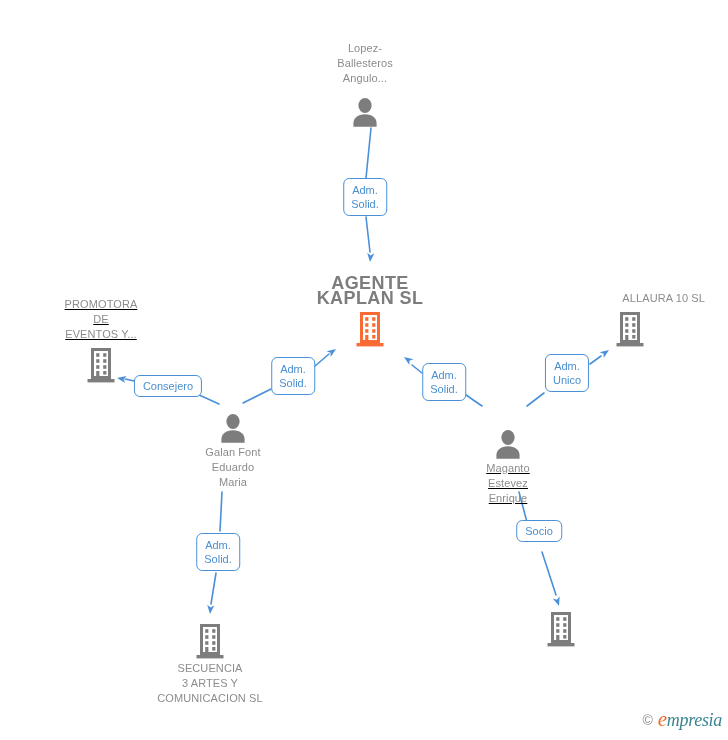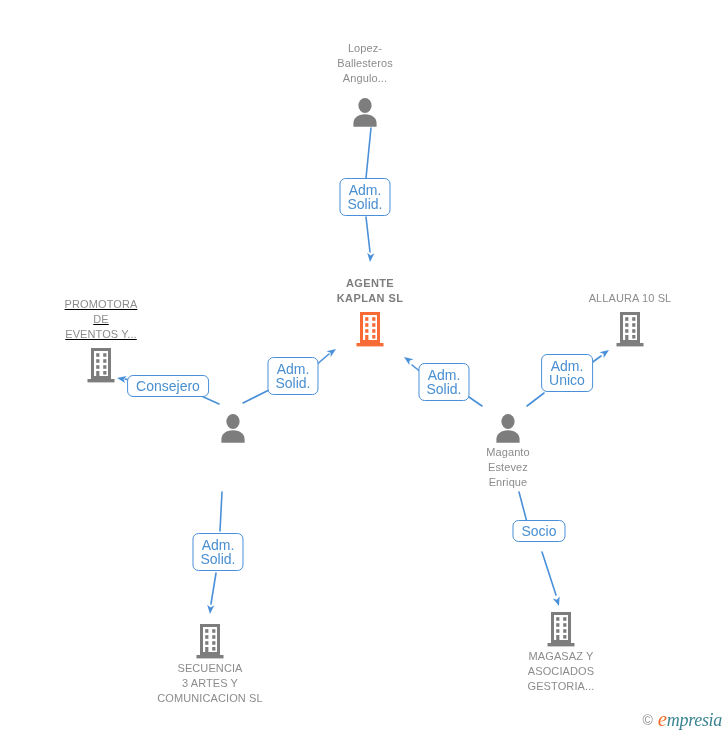--- a/index.html
+++ b/index.html
@@ -42,21 +42,21 @@
     color: #8c8c8c;
     letter-spacing: .1px;
     white-space: pre-line;
   }
   .node-label.company {
     color: #8c8c8c;
   }
   .node-label.focus {
     color: #7d7d7d;
     font-weight: bold;
-    font-size: 11px;
+    font-size: 18px;
     letter-spacing: .4px;
   }
   .node-icon {
     display: flex;
     justify-content: center;
     align-items: flex-end;
     height: 40px;
   }
   .node.label-top .node-icon { margin-top: 2px; }
   .node.label-bottom .node-label { margin-top: 1px; }
@@ -66,21 +66,21 @@
   .person { display:block; }
 
   
   .edge-label {
     position: absolute;
     box-sizing: border-box;
     border: 1.4px solid #4a90d9;
     border-radius: 6px;
     background: #ffffff;
     color: #4a8fd0;
-    font-size: 14px;
+    font-size: 11px;
     line-height: 14px;
     text-align: center;
     padding: 4px 7px;
     white-space: pre-line;
     transform: translate(-50%, -50%);
   }
   .edge-label.one-line {
     padding: 3px 8px;
     line-height: 14px;
   }
@@ -186,21 +186,21 @@
               <rect x="17.2" y="13.2" width="3.2" height="3.6"></rect>
               <rect x="10.2" y="19.2" width="3.2" height="3.6"></rect>
               <rect x="17.2" y="19.2" width="3.2" height="3.6"></rect>
               <rect x="10.2" y="25" width="3.2" height="5.2"></rect>
               <rect x="17.2" y="25" width="3.2" height="3.6"></rect>
               <rect x="1.5" y="33" width="27" height="3.4"></rect>
             </g>
           </svg>
         </div>
       </div>
-      <div class="node label-top" style="left: 630px; top: 291px;">
+      <div class="node label-top" style="left: 630px; top: 291px; text-align: right;">
         <div class="node-label company">ALLAURA 10 SL</div>
         <div class="node-icon">
           <svg class="bld" width="30" height="38" viewBox="0 0 30 38">
             <g fill="#7d7d7d">
               <path d="M5 2 h20 v31 h-20 z M8 5 v25 h14 v-25 z" fill-rule="evenodd"></path>
               <rect x="10.2" y="7.2" width="3.2" height="3.6"></rect>
               <rect x="17.2" y="7.2" width="3.2" height="3.6"></rect>
               <rect x="10.2" y="13.2" width="3.2" height="3.6"></rect>
               <rect x="17.2" y="13.2" width="3.2" height="3.6"></rect>
               <rect x="10.2" y="19.2" width="3.2" height="3.6"></rect>
@@ -214,22 +214,25 @@
       </div>
       <div class="node label-bottom" style="left: 233px; top: 404px;">
         <div class="node-icon">
           <svg class="person" width="30" height="32" viewBox="0 0 30 32">
             <g fill="#7d7d7d">
               <ellipse cx="15" cy="9.5" rx="6.6" ry="7.6"></ellipse>
               <path d="M15 18.2 c-7.4 0 -11.6 4.1 -11.6 9.2 v3.4 h23.2 v-3.4 c0 -5.1 -4.2 -9.2 -11.6 -9.2 z"></path>
             </g>
           </svg>
         </div>
-      </div>
-      <div class="node label-bottom" style="left: 508px; top: 404px;">
+        <div class="node-label person">Galan Font
+Eduardo
+Maria</div>
+      </div>
+      <div class="node label-bottom" style="left: 508px; top: 420px; text-decoration: underline;">
         <div class="node-icon">
           <svg class="person" width="30" height="32" viewBox="0 0 30 32">
             <g fill="#7d7d7d">
               <ellipse cx="15" cy="9.5" rx="6.6" ry="7.6"></ellipse>
               <path d="M15 18.2 c-7.4 0 -11.6 4.1 -11.6 9.2 v3.4 h23.2 v-3.4 c0 -5.1 -4.2 -9.2 -11.6 -9.2 z"></path>
             </g>
           </svg>
         </div>
         <div class="node-label person">Maganto
 Estevez
@@ -266,23 +269,20 @@
               <rect x="10.2" y="13.2" width="3.2" height="3.6"></rect>
               <rect x="17.2" y="13.2" width="3.2" height="3.6"></rect>
               <rect x="10.2" y="19.2" width="3.2" height="3.6"></rect>
               <rect x="17.2" y="19.2" width="3.2" height="3.6"></rect>
               <rect x="10.2" y="25" width="3.2" height="5.2"></rect>
               <rect x="17.2" y="25" width="3.2" height="3.6"></rect>
               <rect x="1.5" y="33" width="27" height="3.4"></rect>
             </g>
           </svg>
         </div>
-        <div class="node-label company">MAGASAZ Y
-ASOCIADOS
-GESTORIA...</div>
       </div>
     </div>
   <div id="label-layer">
       <div class="edge-label" style="left: 365px; top: 197px;">Adm.
 Solid.</div>
       <div class="edge-label" style="left: 293px; top: 376px;">Adm.
 Solid.</div>
       <div class="edge-label one-line" style="left: 168px; top: 386px;">Consejero</div>
       <div class="edge-label" style="left: 218px; top: 552px;">Adm.
 Solid.</div>

